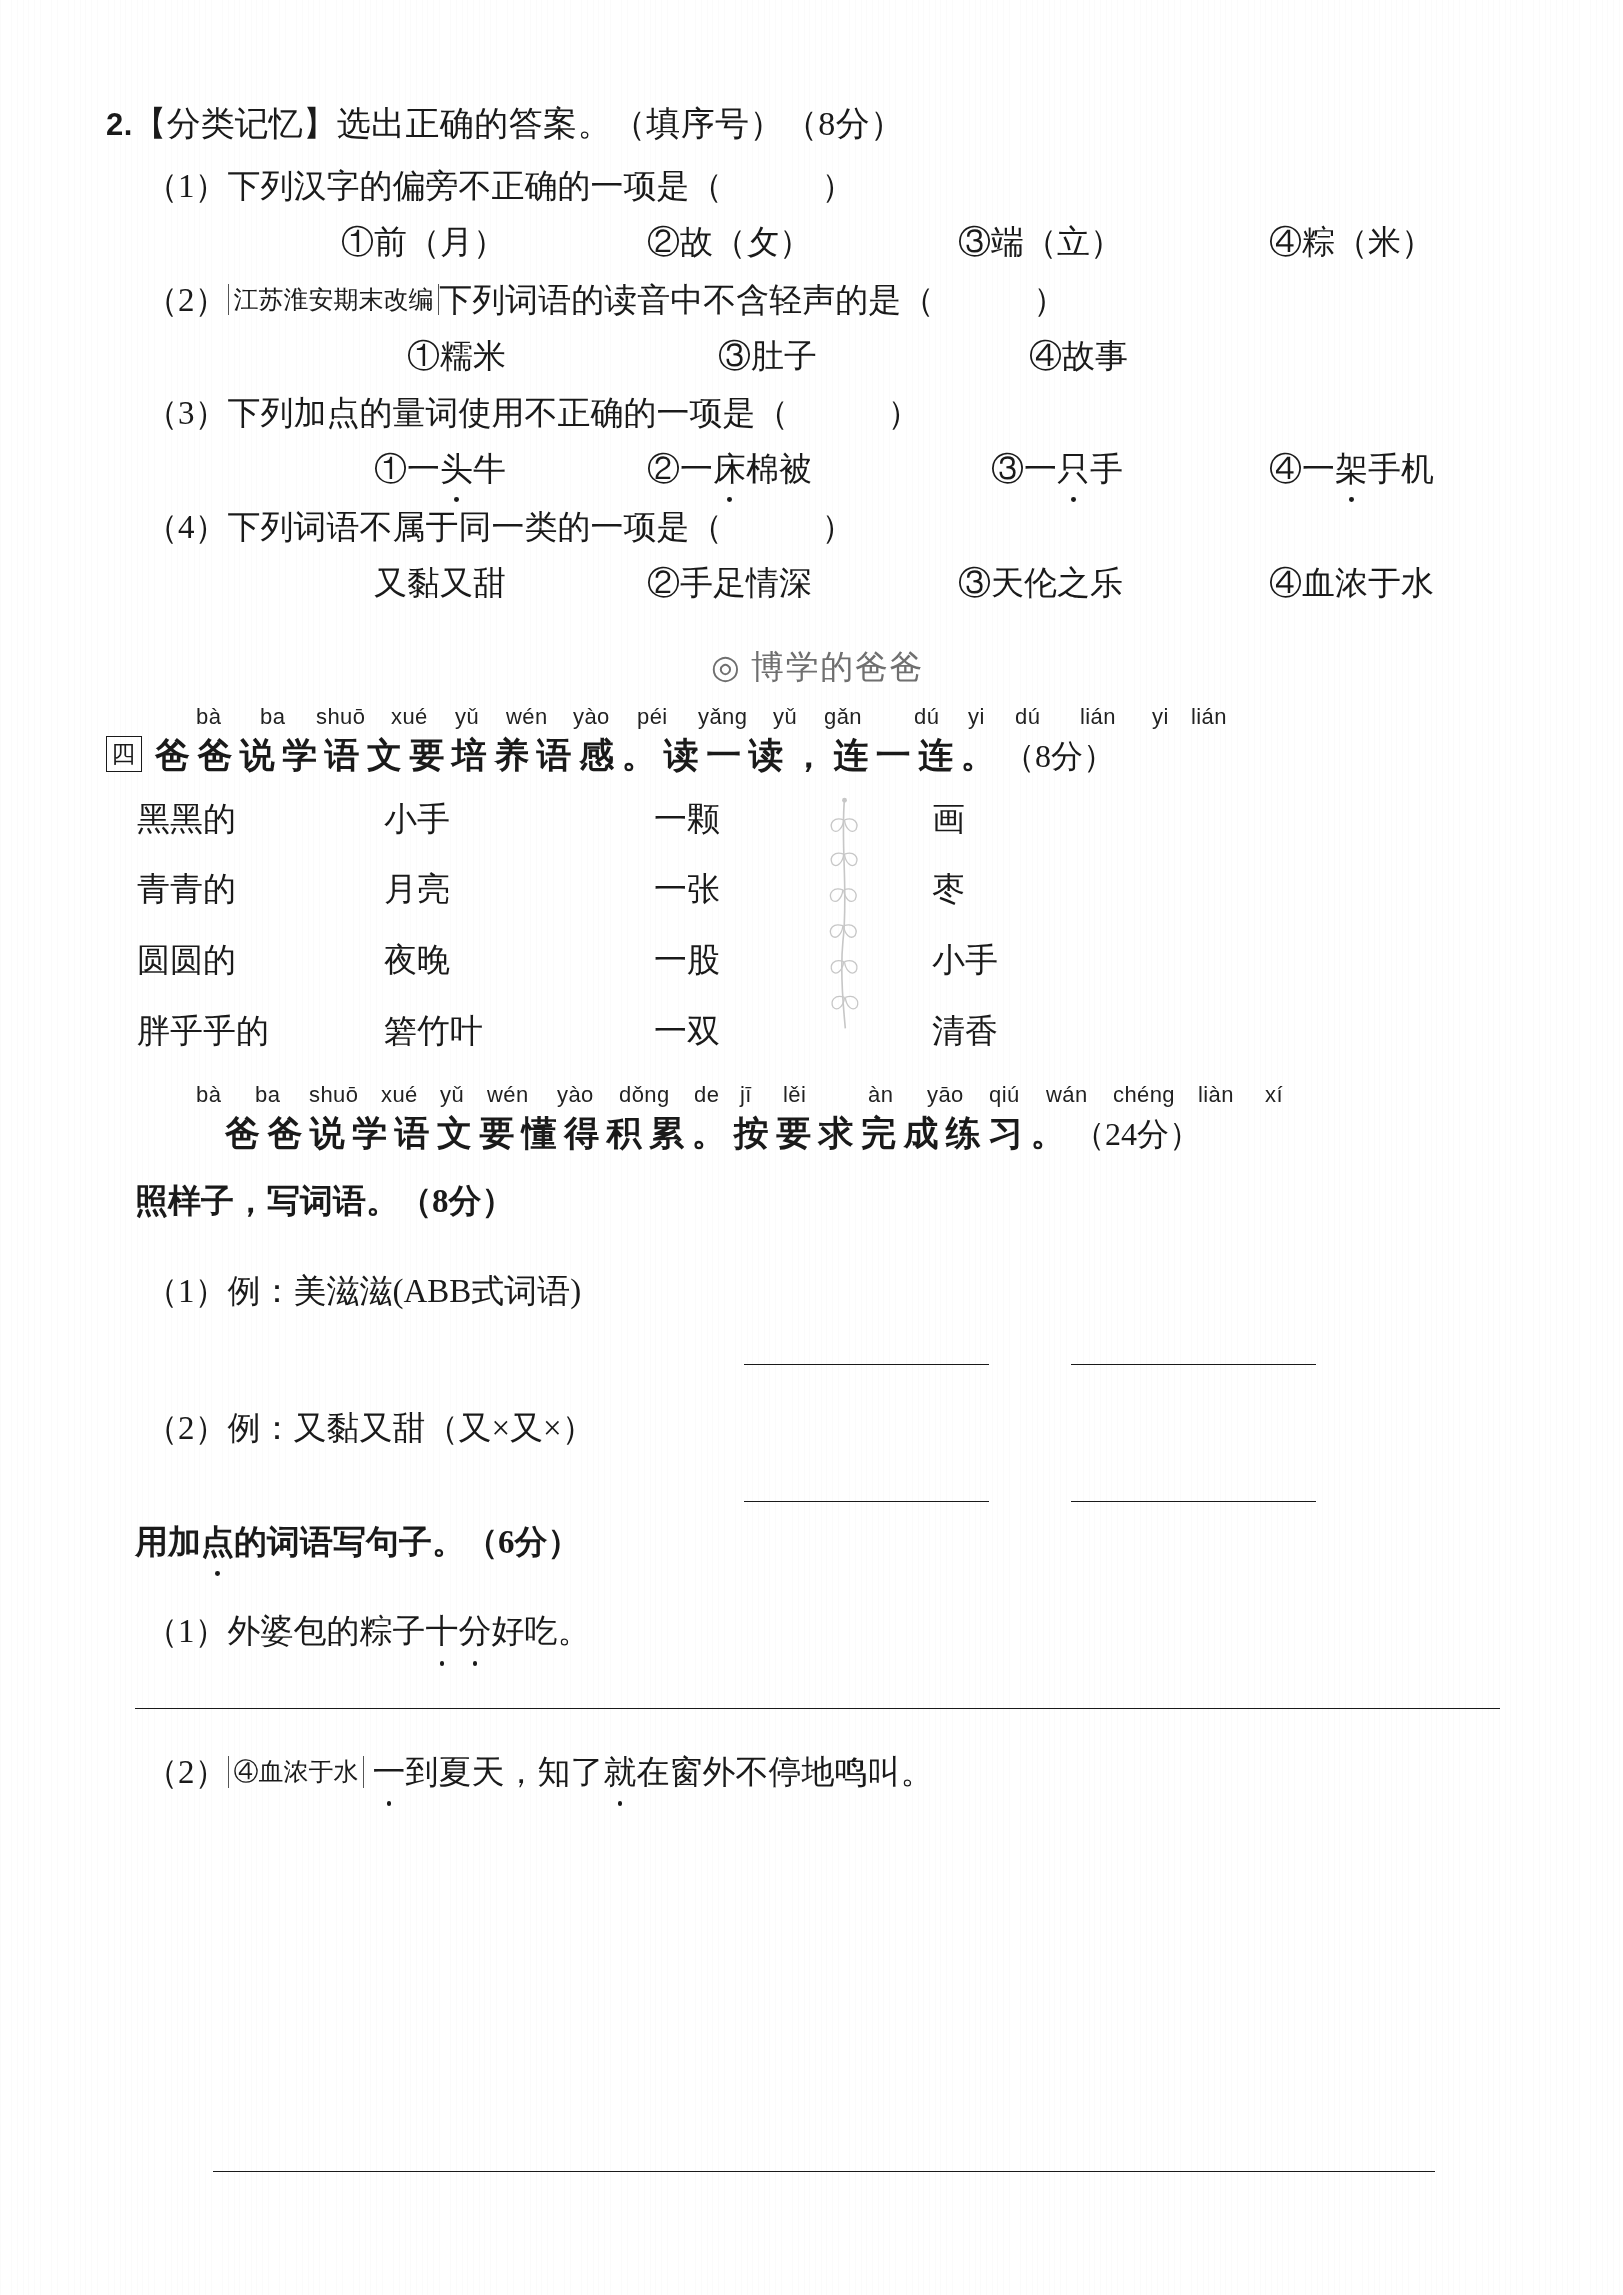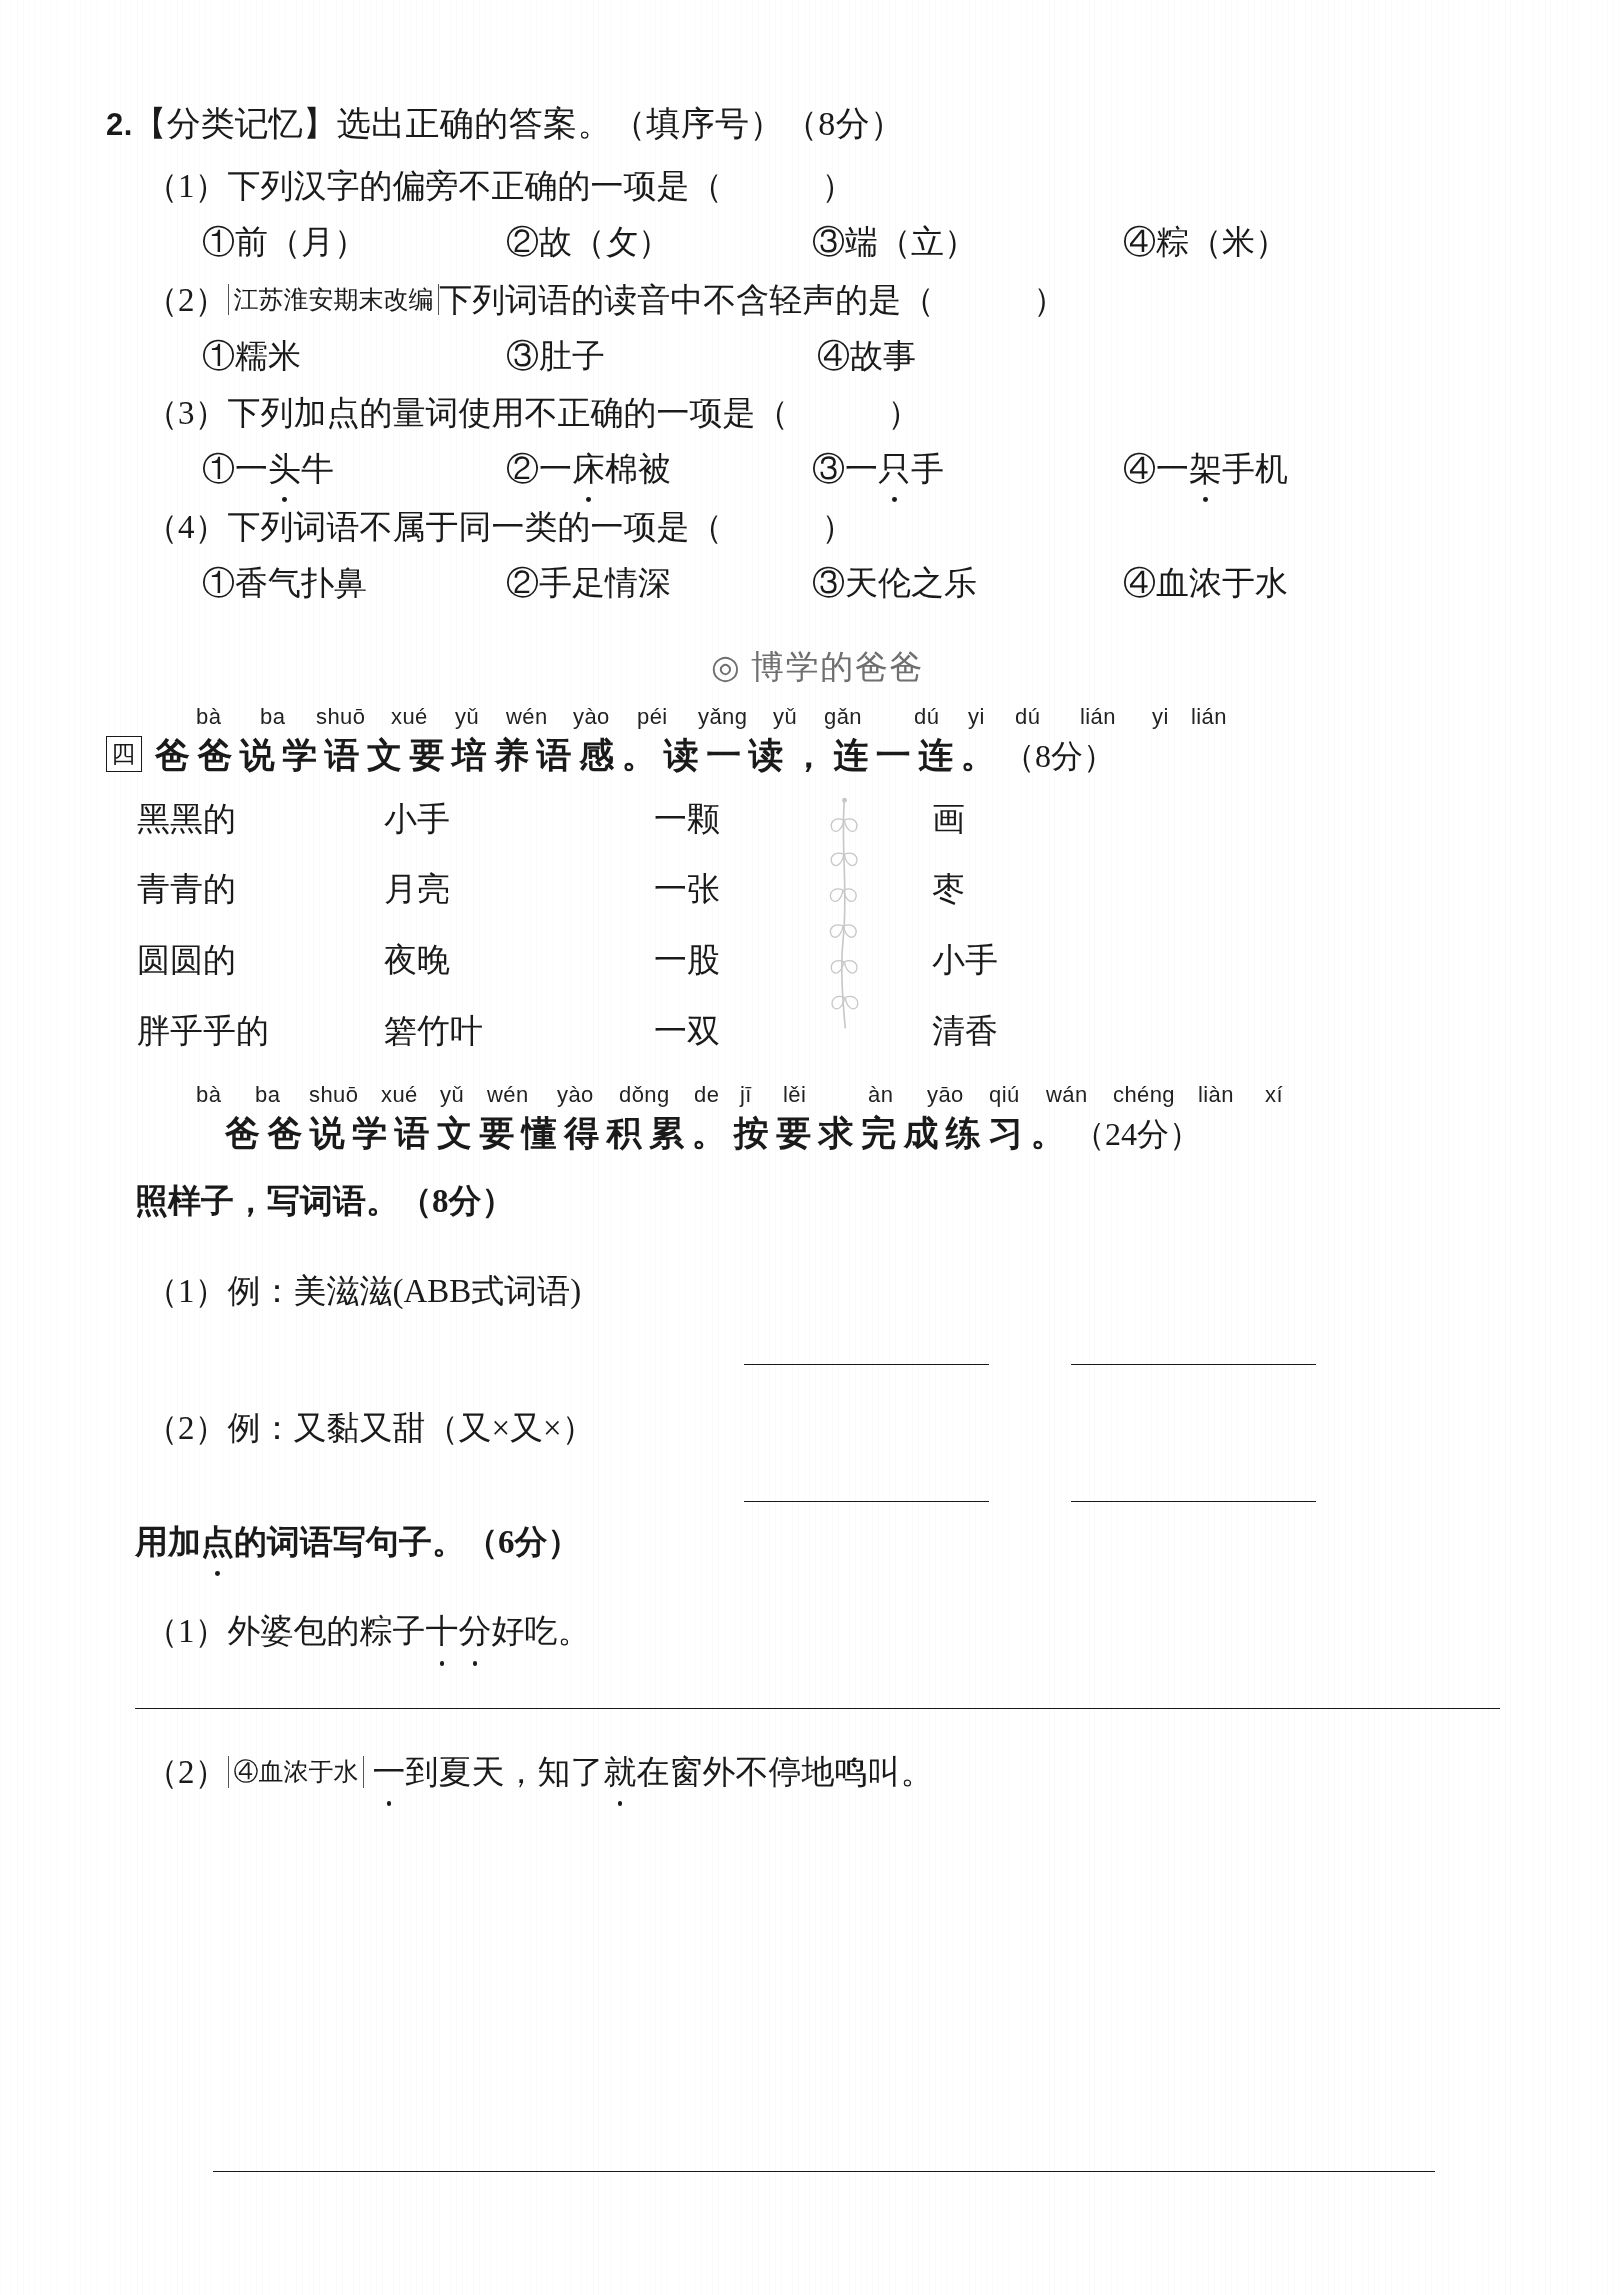--- a/index.html
+++ b/index.html
@@ -58,20 +58,21 @@
   .sub {
     font-size: 33px;
     line-height: 1.5;
     margin: 8.2px 0 4.9px 39px;
   }
   .opts {
     font-size: 33px;
     line-height: 1.5;
     margin: 6.5px 0 6.5px 96px;
     display: flex;
+    text-align: right;
   }
   .opt { display: inline-block; }
   .opt-w1 { width: 304px; }
   .opt-w2 { width: 306px; }
   .opt-w3 { width: 311px; }
   .opt-w4 { width: 311px; }
 
   
   .dot {
     position: relative;
@@ -243,21 +244,21 @@
       <span class="opt opt-w1">①一<span class="dot">头</span>牛</span>
       <span class="opt opt-w2">②一<span class="dot">床</span>棉被</span>
       <span class="opt opt-w3">③一<span class="dot">只</span>手</span>
       <span class="opt opt-w4">④一<span class="dot">架</span>手机</span>
     </div>
 
     <div class="sub">
       <span>（4）</span><span>下列词语不属于同一类的一项是（　　　）</span>
     </div>
     <div class="opts">
-      <span class="opt opt-w1">①香气扑鼻</span>
+      <span class="opt opt-w1">又黏又甜</span>
       <span class="opt opt-w2">②手足情深</span>
       <span class="opt opt-w3">③天伦之乐</span>
       <span class="opt opt-w4">④血浓于水</span>
     </div>
 
     <div class="section-title">◎ 博学的爸爸</div>
 
     <div class="pinyin-line">
       <span style="width:64px">bà</span><span style="width:56px">ba</span><span style="width:75px">shuō</span><span style="width:64px">xué</span><span style="width:51px">yǔ</span><span style="width:67px">wén</span><span style="width:64px">yào</span><span style="width:61px">péi</span><span style="width:75px">yǎng</span><span style="width:51px">yǔ</span><span style="width:90px">gǎn</span><span style="width:54px">dú</span><span style="width:47px">yi</span><span style="width:65px">dú</span><span style="width:72px">lián</span><span style="width:39px">yi</span><span style="width:65px">lián</span>
     </div>

